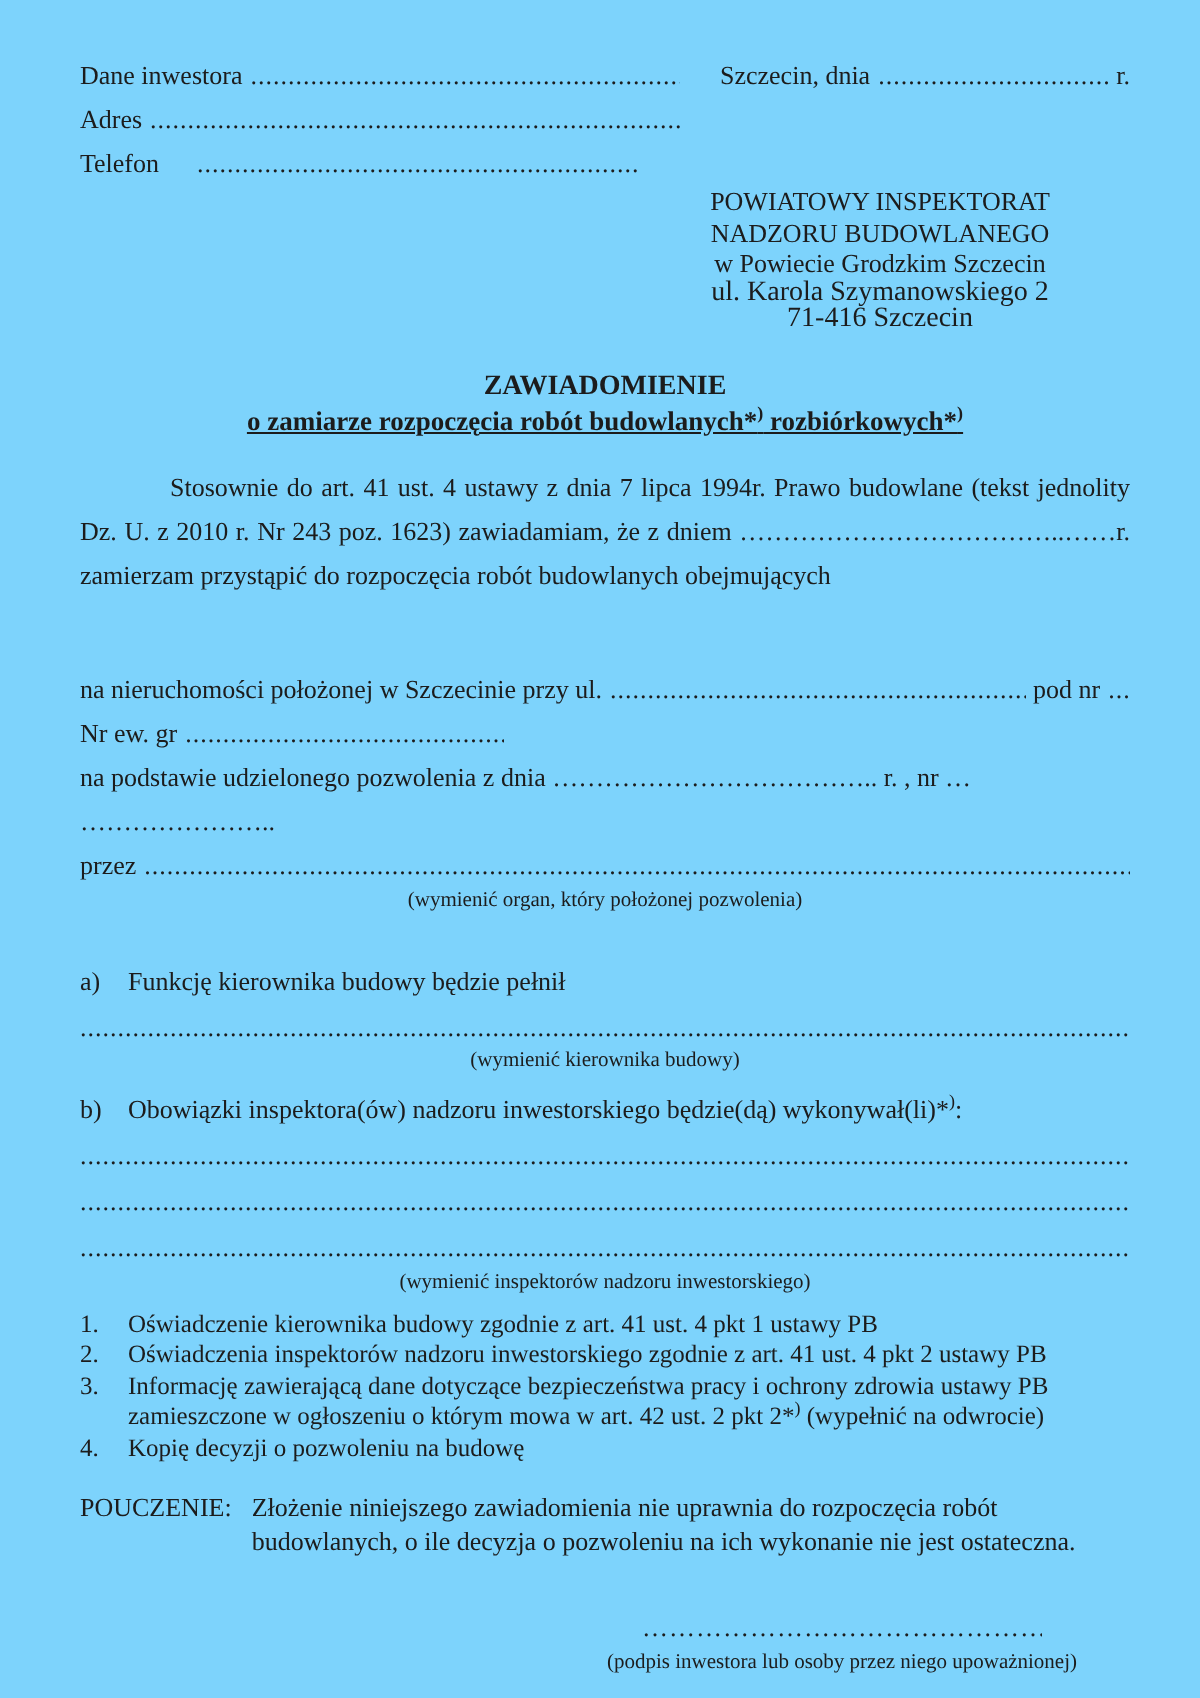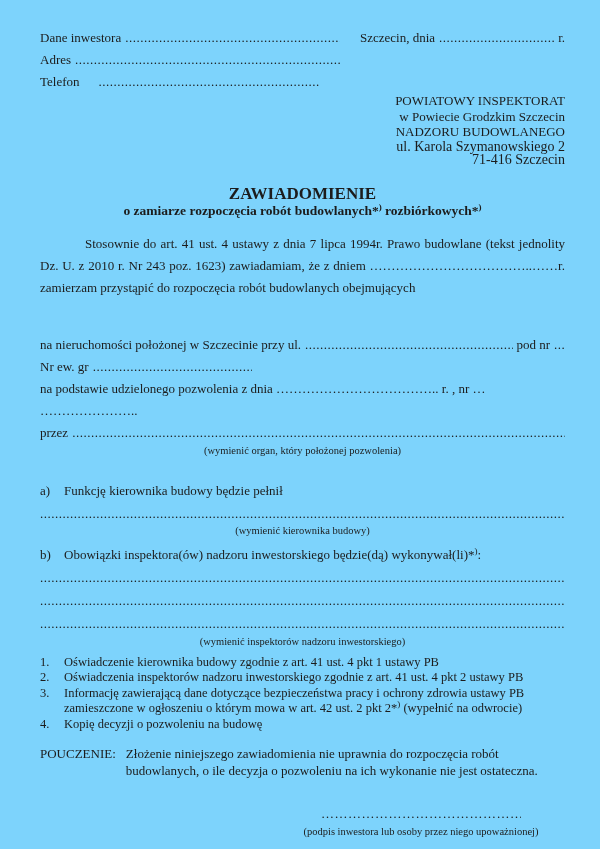--- a/index.html
+++ b/index.html
@@ -15,26 +15,26 @@
   }
   .row { display:flex; align-items:baseline; white-space:nowrap; }
   .lh22 { line-height:22px; }
   .dotfill { flex:1 1 auto; overflow:hidden; white-space:nowrap; letter-spacing:0.5px; }
   .dotfix { display:inline-block; overflow:hidden; white-space:nowrap; vertical-align:baseline; letter-spacing:0.5px; }
   .gap4 { margin-right:4px; }
   .top-block { display:flex; justify-content:space-between; }
   .left-fields { width:300px; }
   .date-row { width:205px;text-align:center; }
   .date-suffix { margin-left:3px; }
-  .authority { width:250px; margin-left:auto; margin-top:0; text-align:right; }
+  .authority { width:250px; margin-left:auto; margin-top:0; text-align:center; }
   .authority .a-line { line-height:15.5px; }
   .authority .a-small { font-size:14px; line-height:13px; }
   .title-block { text-align:center; margin-top:20px; }
-  .title-main { font-weight:bold; font-size:17px; line-height:16px; }
-  .title-sub { font-weight:bold; font-size:13.5px; line-height:17px; }
+  .title-main { font-weight:bold; font-size:14px; line-height:16px; }
+  .title-sub { font-weight:bold; font-size:13.5px; line-height:17px;text-decoration:underline; }
   sup { font-size:9px; vertical-align:super; line-height:0; }
   .intro { margin-top:14px; text-align:justify; text-indent:45px; line-height:22px; }
   .property { margin-top:35px; }
   .podnr-dots { width:52px; }
   .nr-ew-row { width:212px; }
   .caption { text-align:center; font-size:10.5px; line-height:14px; color:#1c1c1c; }
   .sec-head { display:flex; line-height:22px; }
   .sec-enum { width:24px; flex:0 0 auto; }
   .dotline { overflow:hidden; white-space:nowrap; line-height:20px; letter-spacing:0.5px; }
   .sec-a { margin-top:22px; }
@@ -75,22 +75,22 @@
     </div>
     <div class="date-row row lh22">
       <span class="gap4">Szczecin, dnia</span>
       <span class="dotfill">........................................................................................................................................................................................................................................................................</span>
       <span class="date-suffix">r.</span>
     </div>
   </div>
 
   <div class="authority">
     <div class="a-line">POWIATOWY INSPEKTORAT</div>
+    <div class="a-line">NADZORU BUDOWLANEGO</div>
     <div class="a-line">w Powiecie Grodzkim Szczecin</div>
-    <div class="a-line">NADZORU BUDOWLANEGO</div>
     <div class="a-small">ul. Karola Szymanowskiego 2</div>
     <div class="a-small">71-416  Szczecin</div>
   </div>
 
   <div class="title-block">
     <div class="title-main">ZAWIADOMIENIE</div>
     <div class="title-sub"><span>o zamiarze rozpoczęcia robót budowlanych*</span><sup>)</sup><span> rozbiórkowych*</span><sup>)</sup></div>
   </div>
 
   <p class="intro">Stosownie do art. 41 ust. 4 ustawy z dnia 7 lipca 1994r. Prawo budowlane  (tekst jednolity Dz. U. z 2010 r. Nr 243 poz. 1623) zawiadamiam, że z dniem ………………………………..……r. zamierzam przystąpić do rozpoczęcia robót budowlanych obejmujących</p>

